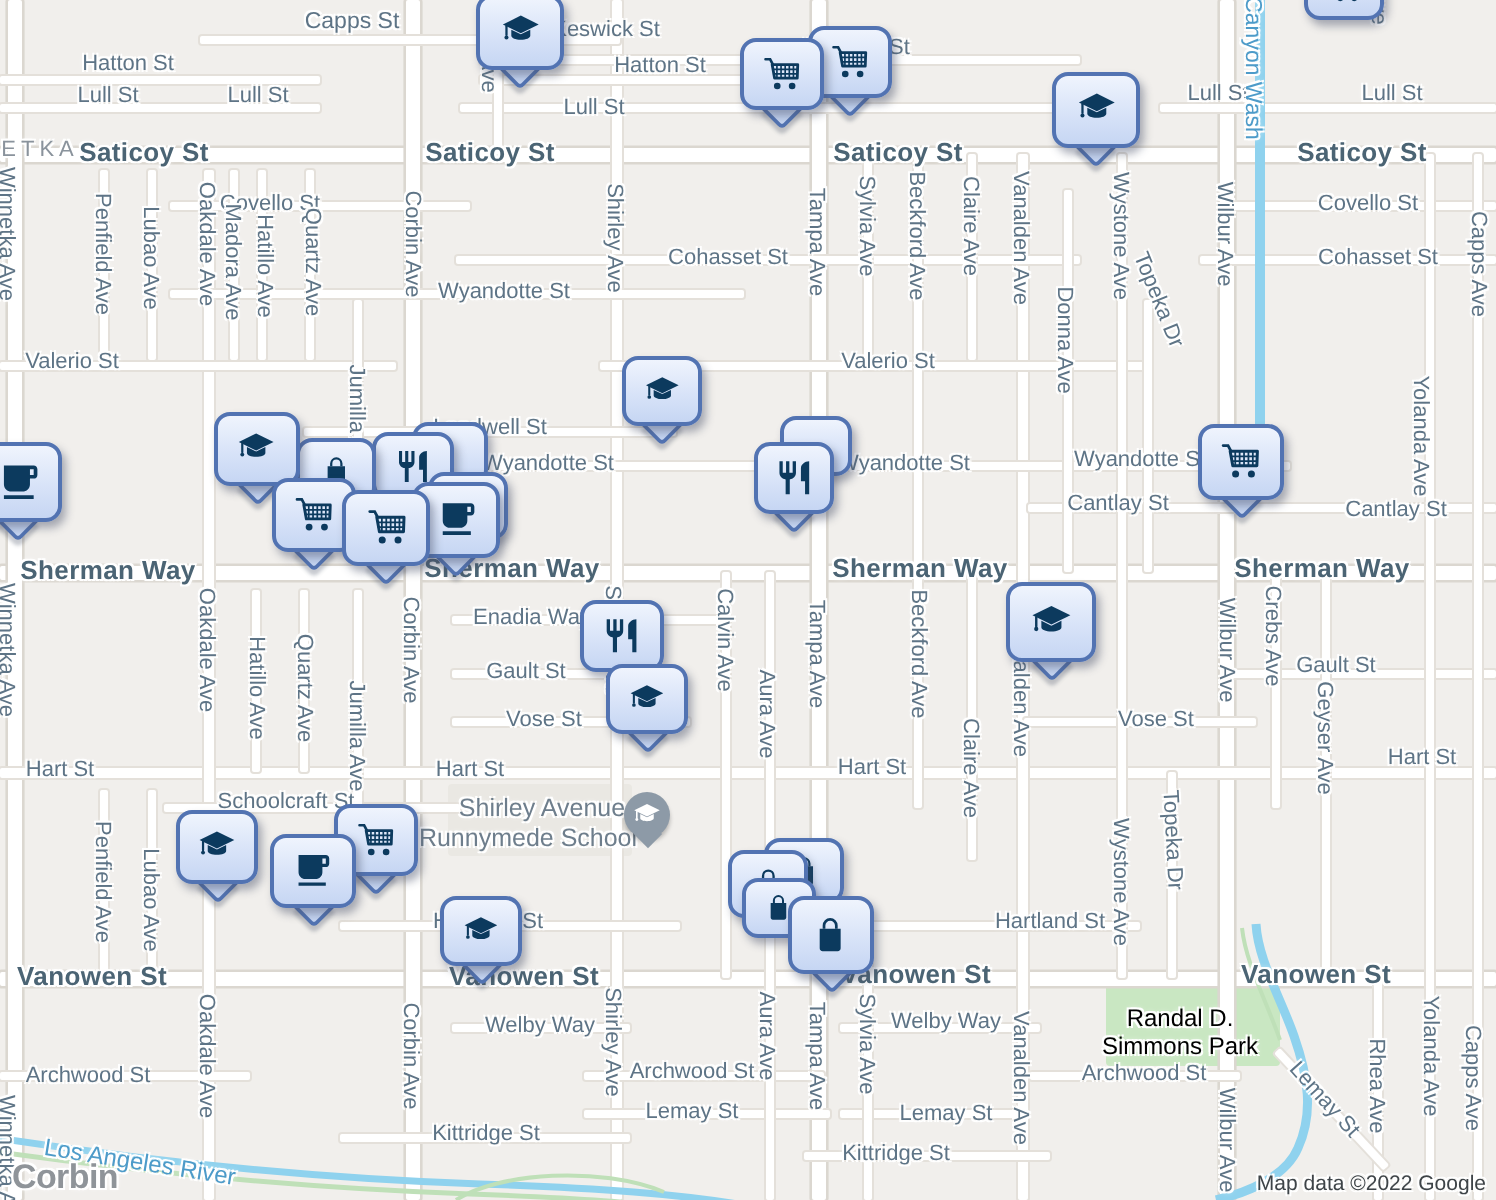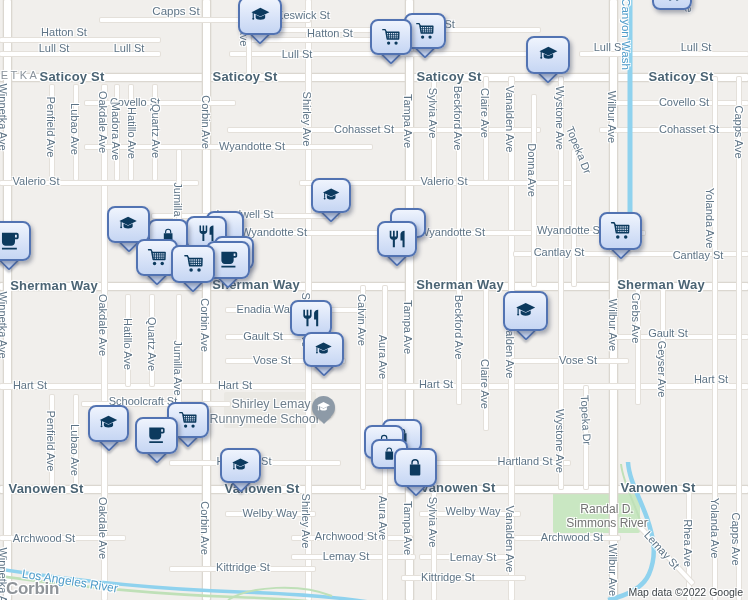--- a/index.html
+++ b/index.html
@@ -7,21 +7,21 @@
        background:#f1efec;font-family:"Liberation Sans",sans-serif;}
   .block{position:absolute;border-radius:2px;}
   .road{position:absolute;background:#ffffff;box-shadow:0 0 0 1px #e4e0da;border-radius:1px;z-index:1;}
   .road.maj{box-shadow:0 0 0 1.3px #dbd7d0;}
   .road.diag{height:3.5px;transform-origin:0 0;}
   .water-svg{position:absolute;left:0;top:0;z-index:2;pointer-events:none;}
   .lbl{position:absolute;white-space:nowrap;z-index:3;color:#5e7486;font-size:11px;
        text-shadow:-1px -1px 0 #fff,1px -1px 0 #fff,-1px 1px 0 #fff,1px 1px 0 #fff,0 0 3px #fff;}
   .lbl.maj{font-size:13px;font-weight:bold;color:#4b6474;letter-spacing:.2px;}
   .lbl.school{font-size:12.5px;color:#6e7e8c;}
-  .lbl.park{font-size:12px;color:#737373;margin-left:17px;}
+  .lbl.park{font-size:12px;color:#000000;}
   .lbl.water{font-size:11.5px;color:#4d9bc9;}
   .lbl.nbhd{font-size:11px;color:#8a939c;letter-spacing:2.5px;}
   .marker{position:absolute;z-index:4;}
   .mcard{position:absolute;inset:0;z-index:1;border:2px solid #5273b2;border-radius:8px;
          background:linear-gradient(180deg,#eff4fd 0%,#d8e3f8 55%,#c6d6f3 100%);
          box-shadow:2px 3px 4px rgba(70,80,105,.45);
          display:flex;align-items:center;justify-content:center;}
   .micon{width:62%;height:62%;color:#0c3a5e;}
   .tail{position:absolute;left:50%;bottom:-7px;width:13px;height:13px;z-index:0;
         transform:translateX(-50%) rotate(45deg);background:#c6d6f3;
@@ -194,40 +194,40 @@
     <div class="lbl st" style="left: 266px; top: 309px; transform: translate(-50%, -50%);">Enadia Way</div>
     <div class="lbl st" style="left: 263px; top: 336px; transform: translate(-50%, -50%);">Gault St</div>
     <div class="lbl st" style="left: 668px; top: 333px; transform: translate(-50%, -50%);">Gault St</div>
     <div class="lbl st" style="left: 272px; top: 360px; transform: translate(-50%, -50%);">Vose St</div>
     <div class="lbl st" style="left: 578px; top: 360px; transform: translate(-50%, -50%);">Vose St</div>
     <div class="lbl st" style="left: 30px; top: 385px; transform: translate(-50%, -50%);">Hart St</div>
     <div class="lbl st" style="left: 235px; top: 385px; transform: translate(-50%, -50%);">Hart St</div>
     <div class="lbl st" style="left: 436px; top: 384px; transform: translate(-50%, -50%);">Hart St</div>
     <div class="lbl st" style="left: 711px; top: 379px; transform: translate(-50%, -50%);">Hart St</div>
     <div class="lbl st" style="left: 143px; top: 401px; transform: translate(-50%, -50%);">Schoolcraft St</div>
-    <div class="lbl school" style="left: 271px; top: 404px; transform: translate(-50%, -50%);">Shirley Lemay</div>
+    <div class="lbl school" style="left: 271px; top: 404px; transform: translate(-50%, -50%);">Shirley Avenue</div>
     <div class="lbl school" style="left: 264px; top: 419px; transform: translate(-50%, -50%);">Runnymede School</div>
     <div class="lbl st" style="left: 244px; top: 461px; transform: translate(-50%, -50%);">Hartland St</div>
     <div class="lbl st" style="left: 525px; top: 461px; transform: translate(-50%, -50%);">Hartland St</div>
     <div class="lbl maj" style="left: 46px; top: 488px; transform: translate(-50%, -50%);">Vanowen St</div>
     <div class="lbl maj" style="left: 262px; top: 488px; transform: translate(-50%, -50%);">Vanowen St</div>
     <div class="lbl maj" style="left: 458px; top: 487px; transform: translate(-50%, -50%);">Vanowen St</div>
     <div class="lbl maj" style="left: 658px; top: 487px; transform: translate(-50%, -50%);">Vanowen St</div>
     <div class="lbl st" style="left: 270px; top: 513px; transform: translate(-50%, -50%);">Welby Way</div>
     <div class="lbl st" style="left: 473px; top: 511px; transform: translate(-50%, -50%);">Welby Way</div>
     <div class="lbl st" style="left: 44px; top: 538px; transform: translate(-50%, -50%);">Archwood St</div>
     <div class="lbl st" style="left: 346px; top: 536px; transform: translate(-50%, -50%);">Archwood St</div>
     <div class="lbl st" style="left: 572px; top: 537px; transform: translate(-50%, -50%);">Archwood St</div>
     <div class="lbl st" style="left: 346px; top: 556px; transform: translate(-50%, -50%);">Lemay St</div>
     <div class="lbl st" style="left: 473px; top: 557px; transform: translate(-50%, -50%);">Lemay St</div>
     <div class="lbl st" style="left: 662px; top: 550px; transform: translate(-50%, -50%) rotate(48deg);">Lemay St</div>
     <div class="lbl st" style="left: 243px; top: 567px; transform: translate(-50%, -50%);">Kittridge St</div>
     <div class="lbl st" style="left: 448px; top: 577px; transform: translate(-50%, -50%);">Kittridge St</div>
     <div class="lbl park" style="left: 590px; top: 509px; transform: translate(-50%, -50%);">Randal D.</div>
-    <div class="lbl park" style="left: 590px; top: 523px; transform: translate(-50%, -50%);">Simmons River</div>
+    <div class="lbl park" style="left: 590px; top: 523px; transform: translate(-50%, -50%);">Simmons Park</div>
     <div class="lbl water" style="left: 70px; top: 581px; font-size: 12px; transform: translate(-50%, -50%) rotate(9deg);">Los Angeles River</div>
     <div class="lbl water" style="left: 626px; top: 34px; transform: translate(-50%, -50%) rotate(90deg);">Canyon Wash</div>
     <div class="lbl st" style="left: 3px; top: 117px; transform: translate(-50%, -50%) rotate(90deg);">Winnetka Ave</div>
     <div class="lbl st" style="left: 3px; top: 325px; transform: translate(-50%, -50%) rotate(90deg);">Winnetka Ave</div>
     <div class="lbl st" style="left: 3px; top: 581px; transform: translate(-50%, -50%) rotate(90deg);">Winnetka Ave</div>
     <div class="lbl st" style="left: 51px; top: 127px; transform: translate(-50%, -50%) rotate(90deg);">Penfield Ave</div>
     <div class="lbl st" style="left: 51px; top: 441px; transform: translate(-50%, -50%) rotate(90deg);">Penfield Ave</div>
     <div class="lbl st" style="left: 75px; top: 129px; transform: translate(-50%, -50%) rotate(90deg);">Lubao Ave</div>
     <div class="lbl st" style="left: 75px; top: 450px; transform: translate(-50%, -50%) rotate(90deg);">Lubao Ave</div>
     <div class="lbl st" style="left: 103px; top: 122px; transform: translate(-50%, -50%) rotate(90deg);">Oakdale Ave</div>

